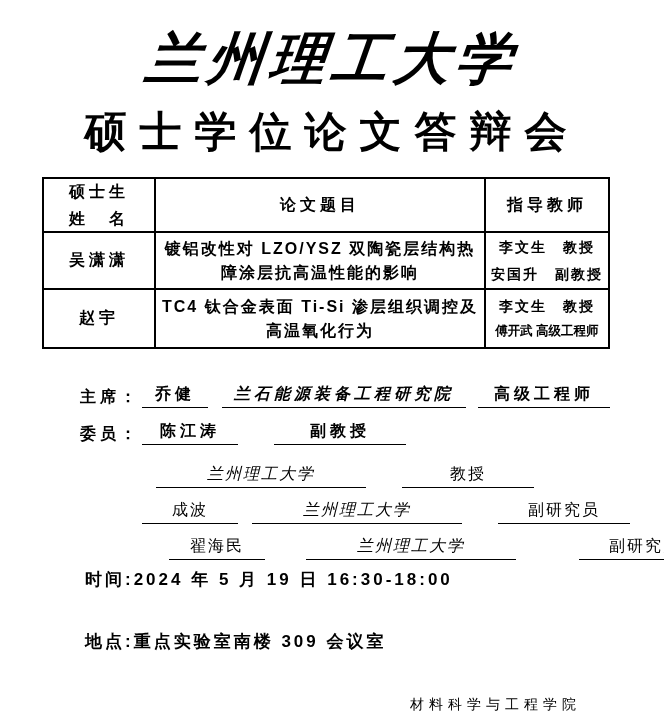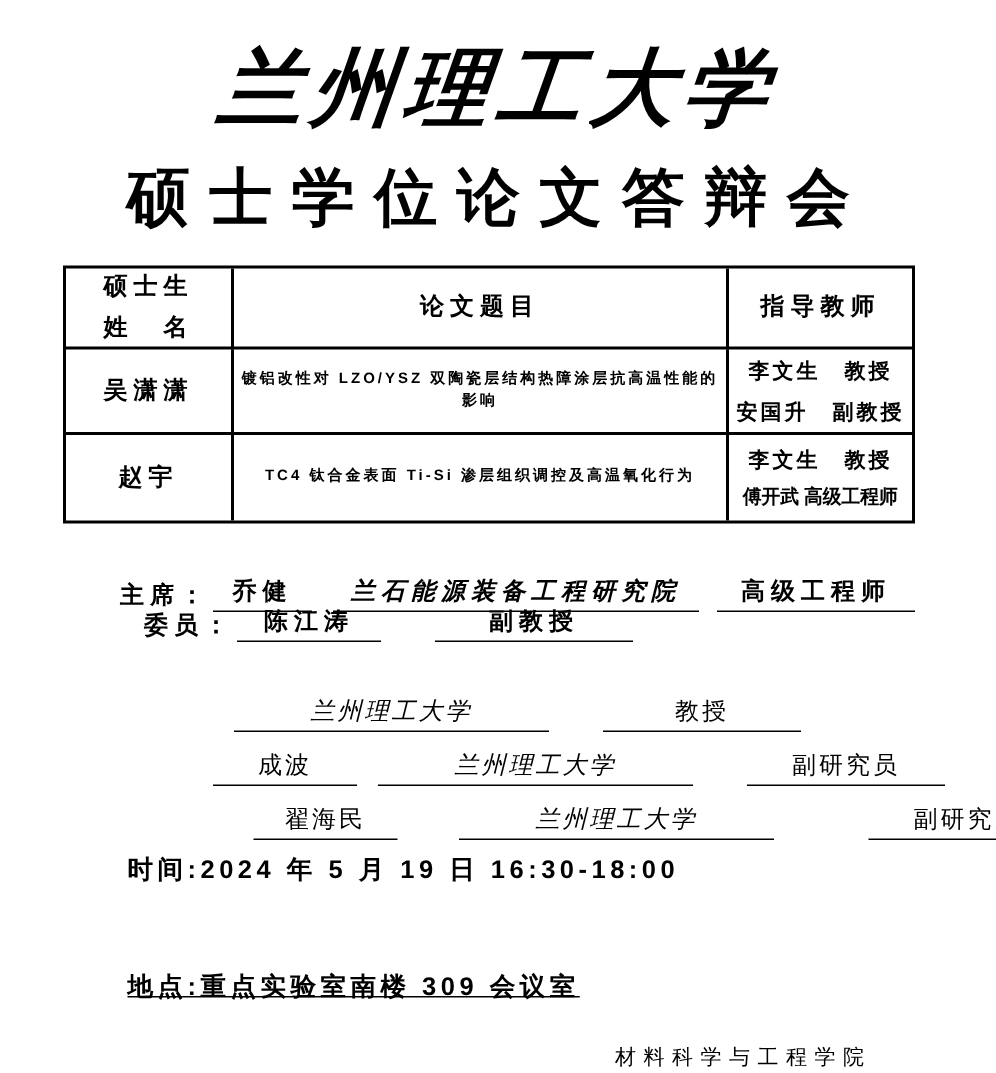--- a/index.html
+++ b/index.html
@@ -48,21 +48,21 @@
     display: flex; flex-direction: column;
     align-items: center; justify-content: center;
     text-align: center;
     font-weight: bold;
     padding: 2px 4px;
   }
   .cell.last-col { border-right: none; }
   .cell.last-row { border-bottom: none; }
   .hdr-cell { font-size: 16px; letter-spacing: 4px; line-height: 1.7; }
   .name-cell { font-size: 16px; letter-spacing: 4px; }
-  .thesis-cell { font-size: 10px; letter-spacing: 2px; line-height: 1.45; }
+  .thesis-cell { font-size: 16px; letter-spacing: 2px; line-height: 1.45; }
   .advisor-cell { font-size: 14px; letter-spacing: 2px; line-height: 1.9; }
   .advisor-line2-condensed { font-size: 13px; letter-spacing: 0; transform: scaleX(0.96); white-space: nowrap; }
 
   
   .committee-heading {
     position: absolute; left: 57px; top: 350px;
     font-weight: bold; font-size: 17px; letter-spacing: 2px;
   }
   .c-row {
     position: absolute; left: 80px;
@@ -84,21 +84,21 @@
   .chair-row .u-org { width: 244px; }
   .chair-row .u-title { margin-left: 12px; }
 
   
   .sched-line {
     position: absolute; left: 85px;
     font-weight: bold; font-size: 17px; letter-spacing: 3px;
     white-space: nowrap;
   }
   .time-line { top: 568px; }
-  .place-line { top: 646px; text-decoration: underline; }
+  .place-line { top: 630px; }
 
   
   .footer-dept {
     position: absolute; left: 410px; top: 652px;
     font-size: 14px; letter-spacing: 5px;
     white-space: nowrap;
     margin-top: 44px;
   }
 </style>
 </head>
@@ -135,21 +135,21 @@
   </div>
 
 
   <div class="c-row bold-row chair-row" style="top: 384px;">
     <span class="c-label">主席：</span>
     <span class="u-cell u-name">乔健</span>
     <span class="u-cell u-org">兰石能源装备工程研究院</span>
     <span class="u-cell u-title">高级工程师</span>
   </div>
 
-  <div class="c-row bold-row" style="top: 404px; margin-left: 16px;">
+  <div class="c-row bold-row" style="top: 421px;">
     <span class="c-label">委员：</span>
     <span class="u-cell u-name">陈江涛</span>
     <span class="u-cell u-title">副教授</span>
   </div>
 
   <div class="c-row reg-row" style="top: 464px;">
     <span class="c-label"></span>
     <span class="u-cell u-org">兰州理工大学</span>
     <span class="u-cell u-title">教授</span>
   </div>

